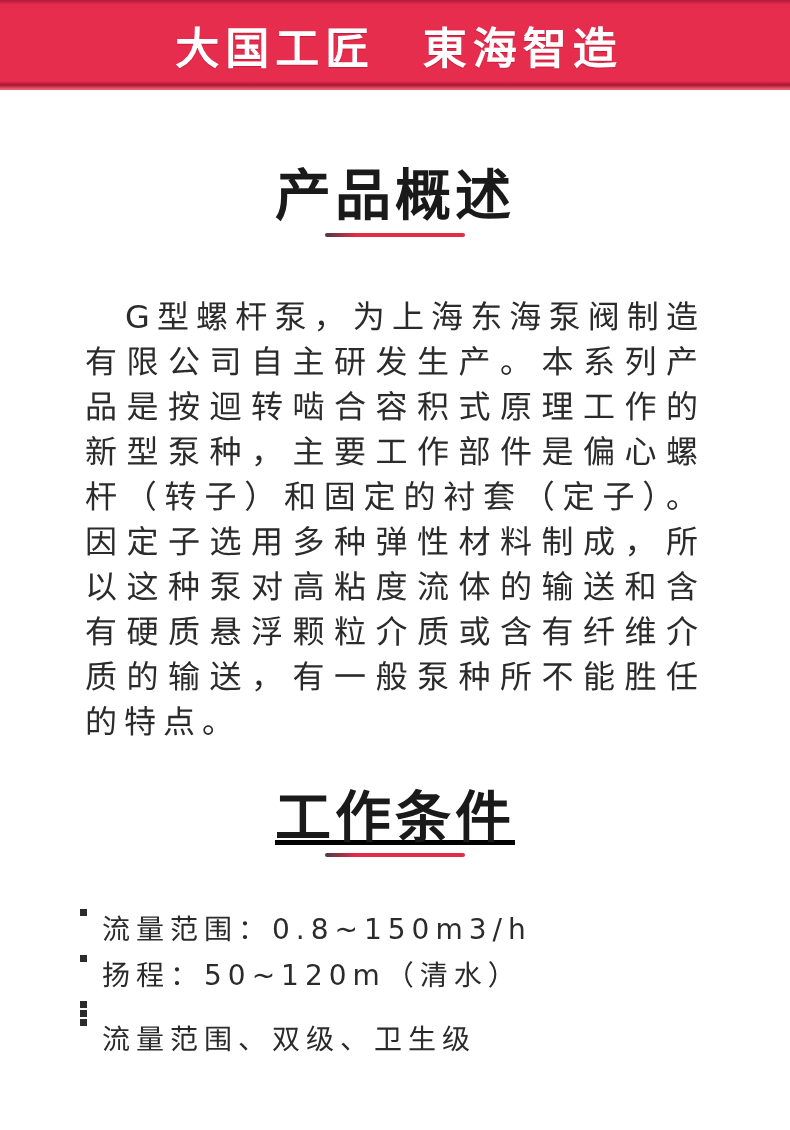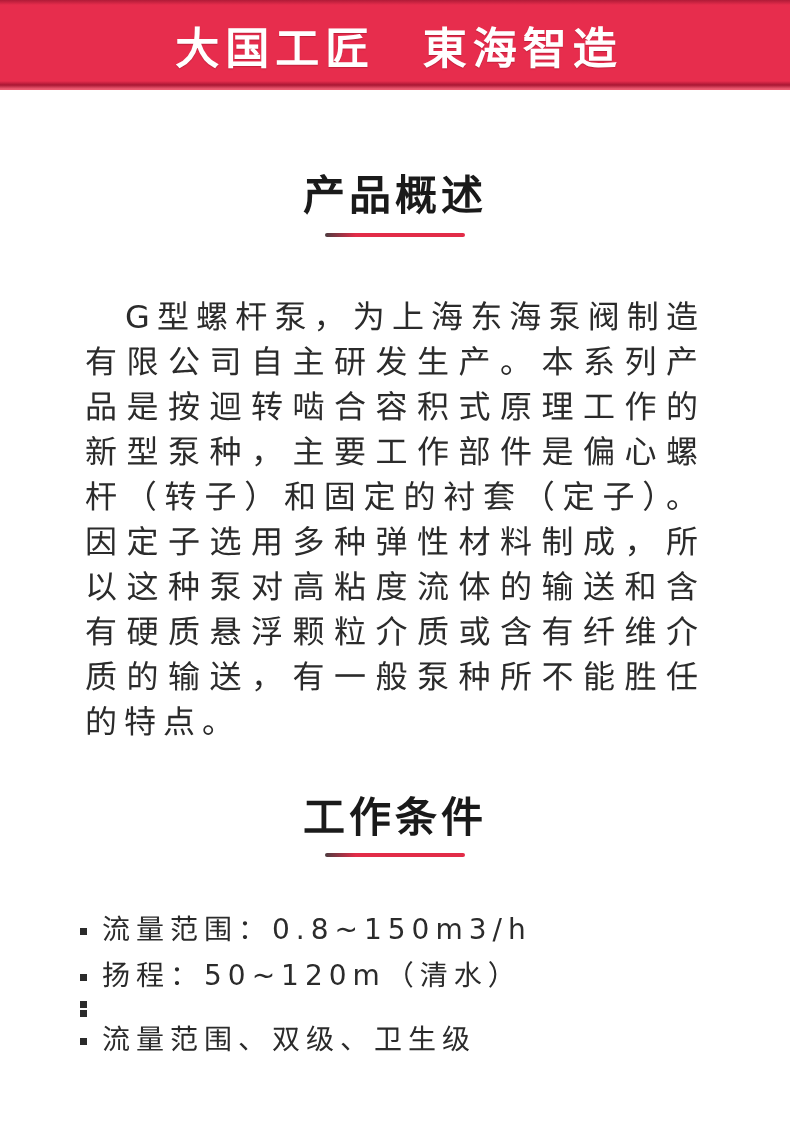--- a/index.html
+++ b/index.html
@@ -51,23 +51,23 @@
     font-weight: bold;
     letter-spacing: 6px;
     word-spacing: 26px;
     text-shadow: 0 1px 1px rgba(120, 8, 28, 0.35);
     white-space: nowrap;
   }
 
   
   .section-header { text-align: center; }
   .section-header.overview { margin-top: 78px; }
-  .section-header.conditions { margin-top: 45px; }
+  .section-header.conditions { margin-top: 45px; text-decoration: underline; }
   .section-title {
-    font-size: 42px;
+    font-size: 56px;
     line-height: 55px;
     font-weight: bold;
     letter-spacing: 4px;
     color: var(--title-text);
   }
   .title-underline {
     width: 140px;
     height: 4px;
     margin: 10px auto 0;
     border-radius: 2px;
@@ -93,21 +93,20 @@
   }
 
   
   .conditions-list {
     list-style: none;
     margin: 50px 0 0 80px;
     width: 650px;
   }
   .conditions-list li {
     display: flex;
-    align-items: center;
     font-size: 28px;
     line-height: 46px;
     letter-spacing: 6px;
     color: var(--body-text);
     white-space: nowrap;
   }
   .bullet-dot {
     flex: 0 0 auto;
     width: 7px;
     height: 7px;

